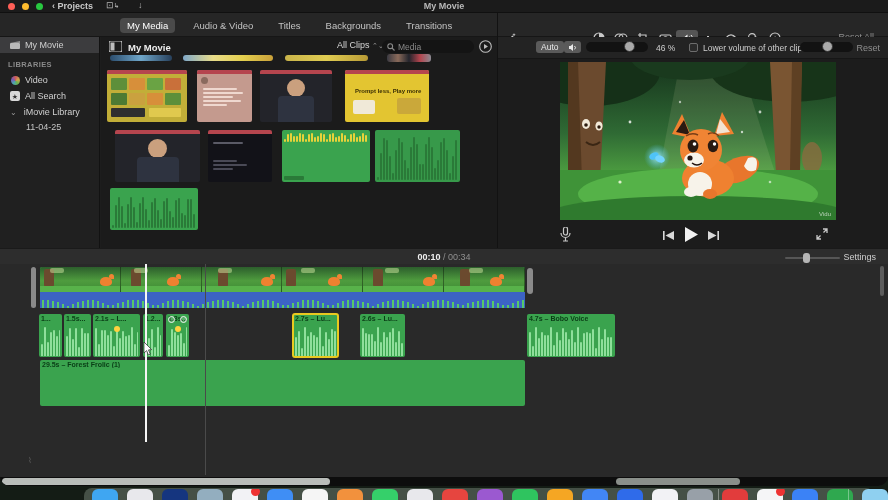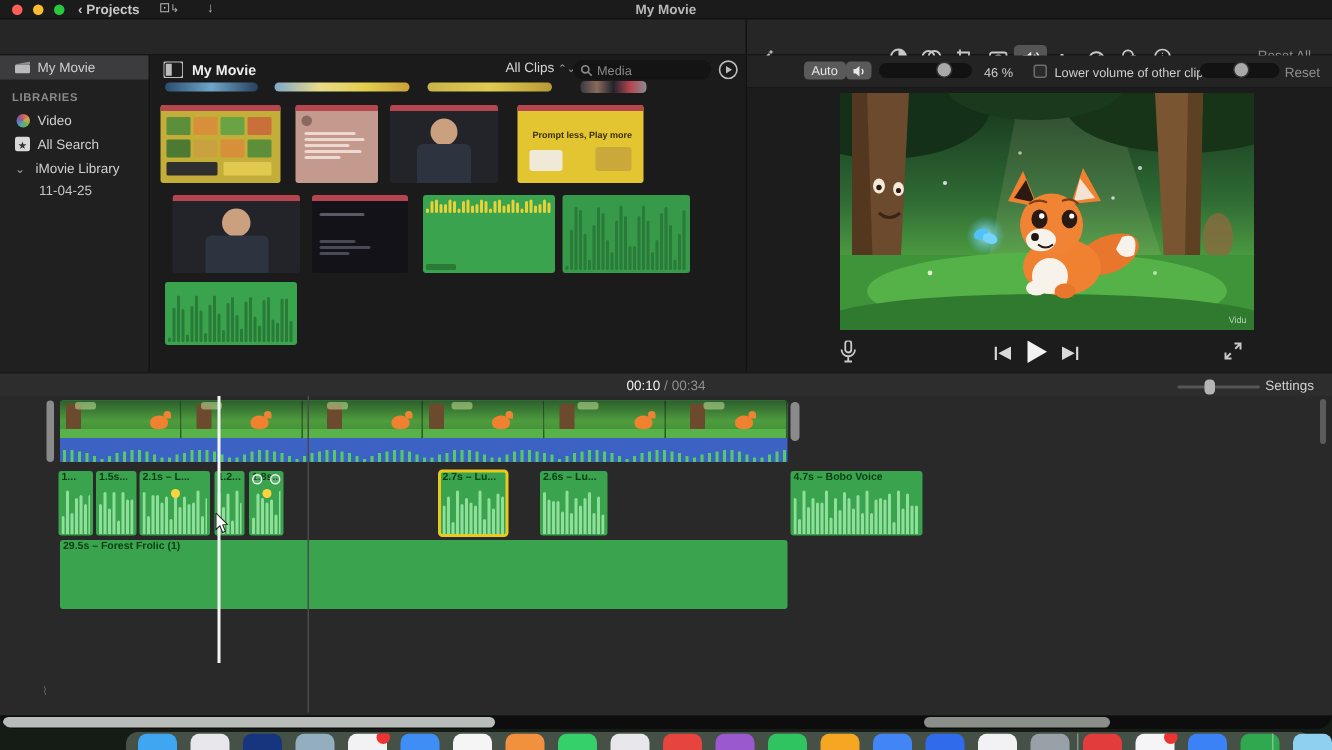--- a/index.html
+++ b/index.html
@@ -65,21 +65,21 @@
 
   
   .viewer { position:absolute; left:498px; top:59px; width:390px; height:189px; background:#1c1c1c; }
   .vimg { position:absolute; left:62px; top:3px; width:276px; height:158px; background:#000; overflow:hidden; }
   .watermark { position:absolute; right:5px; bottom:3px; color:rgba(255,255,255,.65); font-size:6px; }
   .transport { position:absolute; left:0; top:163px; width:100%; height:26px; display:flex; align-items:center; }
 
   
   .tl-bar { position:absolute; left:0; top:248px; width:888px; height:16px; background:#2d2d2d; border-top:1px solid #1a1a1a; }
   .timecode { position:absolute; left:0; right:0; top:3px; text-align:center; font-size:9px; color:#8f8f8f; }
-  .timecode b { color:#f0f0f0; font-weight:normal; }
+  .timecode b { color:#f0f0f0; font-weight:bold; }
   .settings { position:absolute; right:12px; top:3px; color:#cfcfcf; font-size:9px; }
   .zoomslider { position:absolute; right:48px; top:8px; width:55px; height:2px; background:#565656; border-radius:1px; }
   .zoomknob { position:absolute; left:18px; top:-4px; width:7px; height:10px; border-radius:3px; background:#b5b5b5; }
   .timeline { position:absolute; left:0; top:264px; width:888px; height:213px; background:#292929; }
   .filmstrip { position:absolute; left:40px; top:3px; width:485px; height:25px; display:flex; overflow:hidden; border-radius:2px 2px 0 0; }
   .frame { position:relative; flex:1; border-right:1px solid rgba(0,0,0,.35); overflow:hidden; }
   .bluebar { position:absolute; left:40px; top:28px; width:485px; height:16px; background:#3c63c4; overflow:hidden; }
   .cap { position:absolute; background:#8a8a8a; border-radius:3px; }
   .aclip { position:absolute; top:50px; height:43px; background:#3aa34e; border-radius:2px; overflow:hidden; }
   .aclip.sel { outline:2px solid #e9c91f; outline-offset:-1px; }
@@ -118,20 +118,27 @@
         <span class="light" id="lt1" style="background: rgb(254, 188, 46);"></span>
         <span class="light" id="lt2" style="background: rgb(40, 200, 64);"></span>
       </div>
       <span class="backbtn">‹ <span>Projects</span></span>
       <span class="tb-icon" style="left:106px">⊡<span style="font-size:7px">↳</span></span>
       <span class="tb-icon" style="left:138px">↓</span>
       <div class="win-title">My Movie</div>
     </div>
 
     <div class="toprow">
+      <div class="tabs">
+        <span class="tab sel">My Media</span>
+        <span class="tab">Audio &amp; Video</span>
+        <span class="tab">Titles</span>
+        <span class="tab">Backgrounds</span>
+        <span class="tab">Transitions</span>
+      </div>
 
       <div class="adj-icons" style="left:500px">
         <span class="ai">
           <svg width="12" height="12" viewBox="0 0 12 12">
               <path d="M2 10 L8 4" stroke="#c9c9c9" stroke-width="1.6"></path>
               <path d="M9 1 l.5 1.2 1.2.5 -1.2.5 -.5 1.2 -.5-1.2 -1.2-.5 1.2-.5z" fill="#c9c9c9"></path>
             </svg>
         </span>
       </div>
       <div class="adj-icons" style="left:588px">

